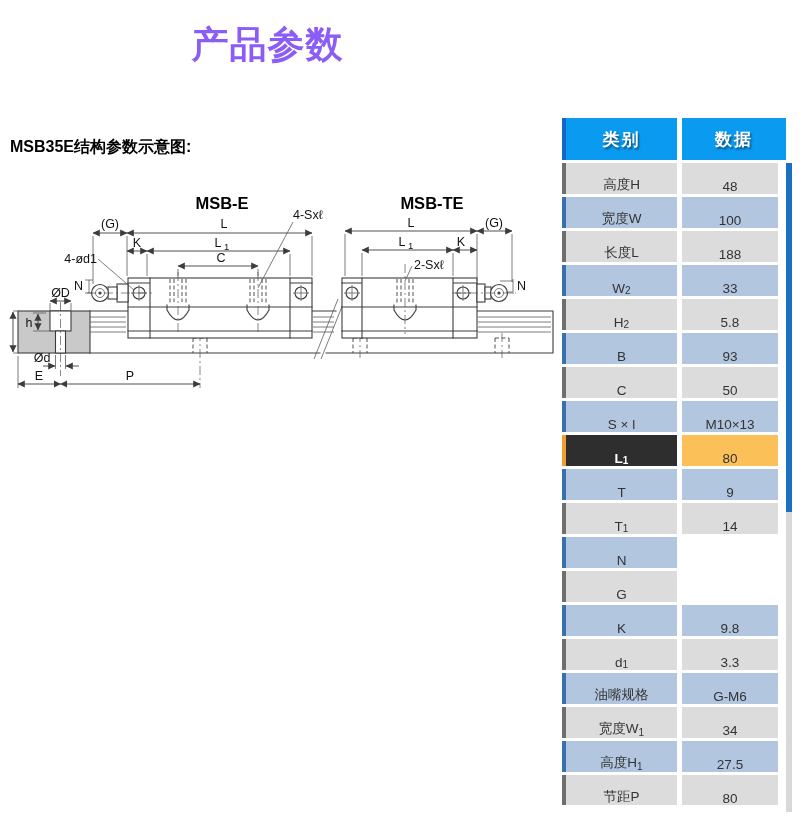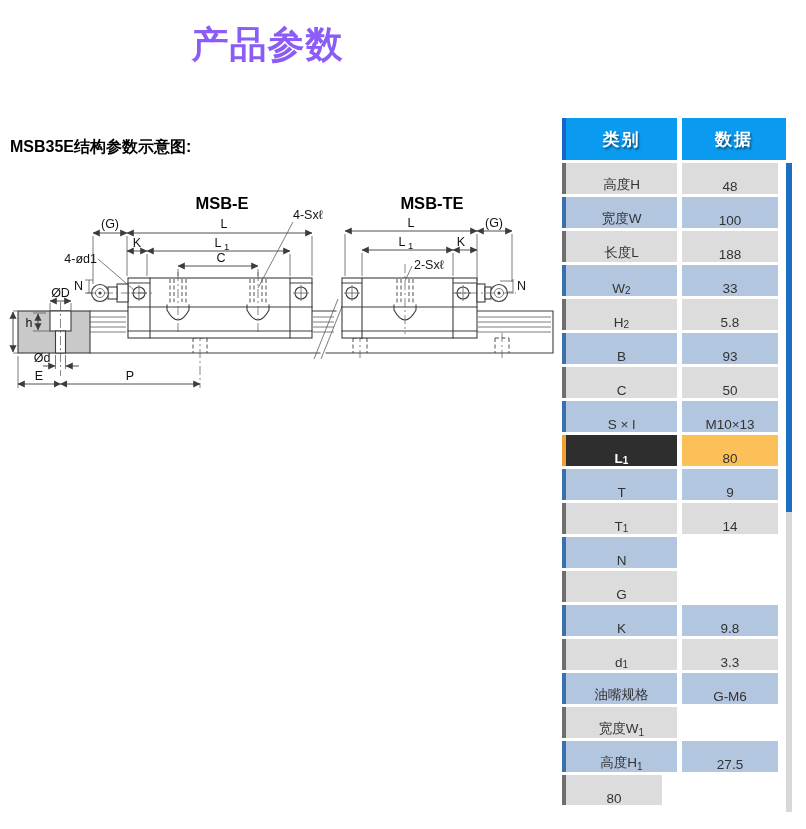--- a/index.html
+++ b/index.html
@@ -364,30 +364,35 @@
           <sub></sub>
         </div>
         <div class="cell val">G-M6</div>
       </div>
       <div class="trow gray">
         <div class="accent"></div>
         <div class="cell cat">
           <span>宽度W</span>
           <sub>1</sub>
         </div>
+        <div class="cell val">34</div>
       </div>
       <div class="trow blue">
         <div class="accent"></div>
         <div class="cell cat">
           <span>高度H</span>
           <sub>1</sub>
         </div>
         <div class="cell val">27.5</div>
       </div>
       <div class="trow gray">
         <div class="accent"></div>
+        <div class="cell cat">
+          <span>节距P</span>
+          <sub></sub>
+        </div>
         <div class="cell val">80</div>
       </div>
     </div>
 </div>
 <div class="sb-track">
   <div class="sb-thumb"></div>
 </div>
 
 </body></html>

